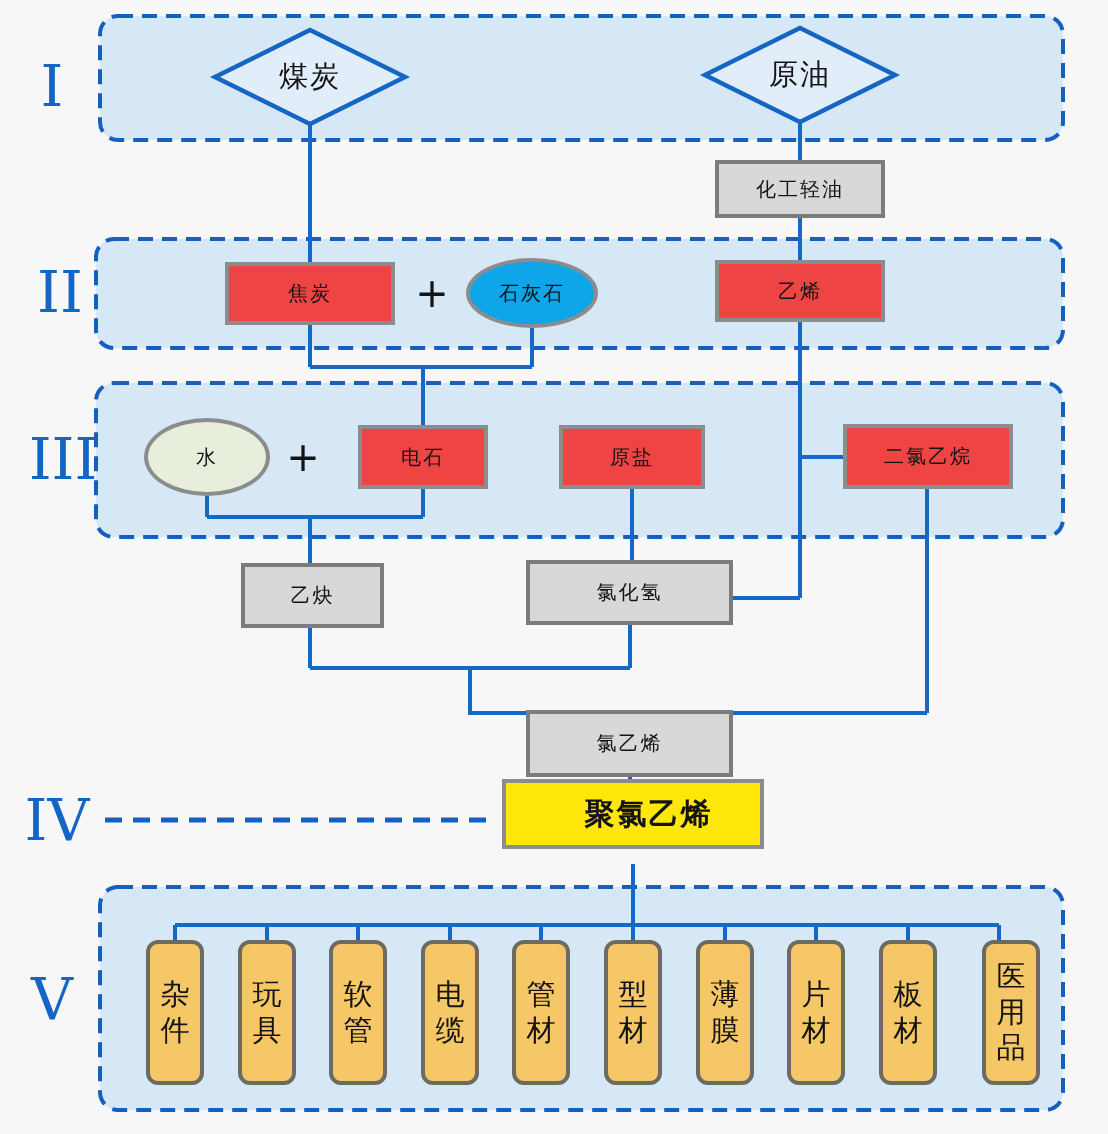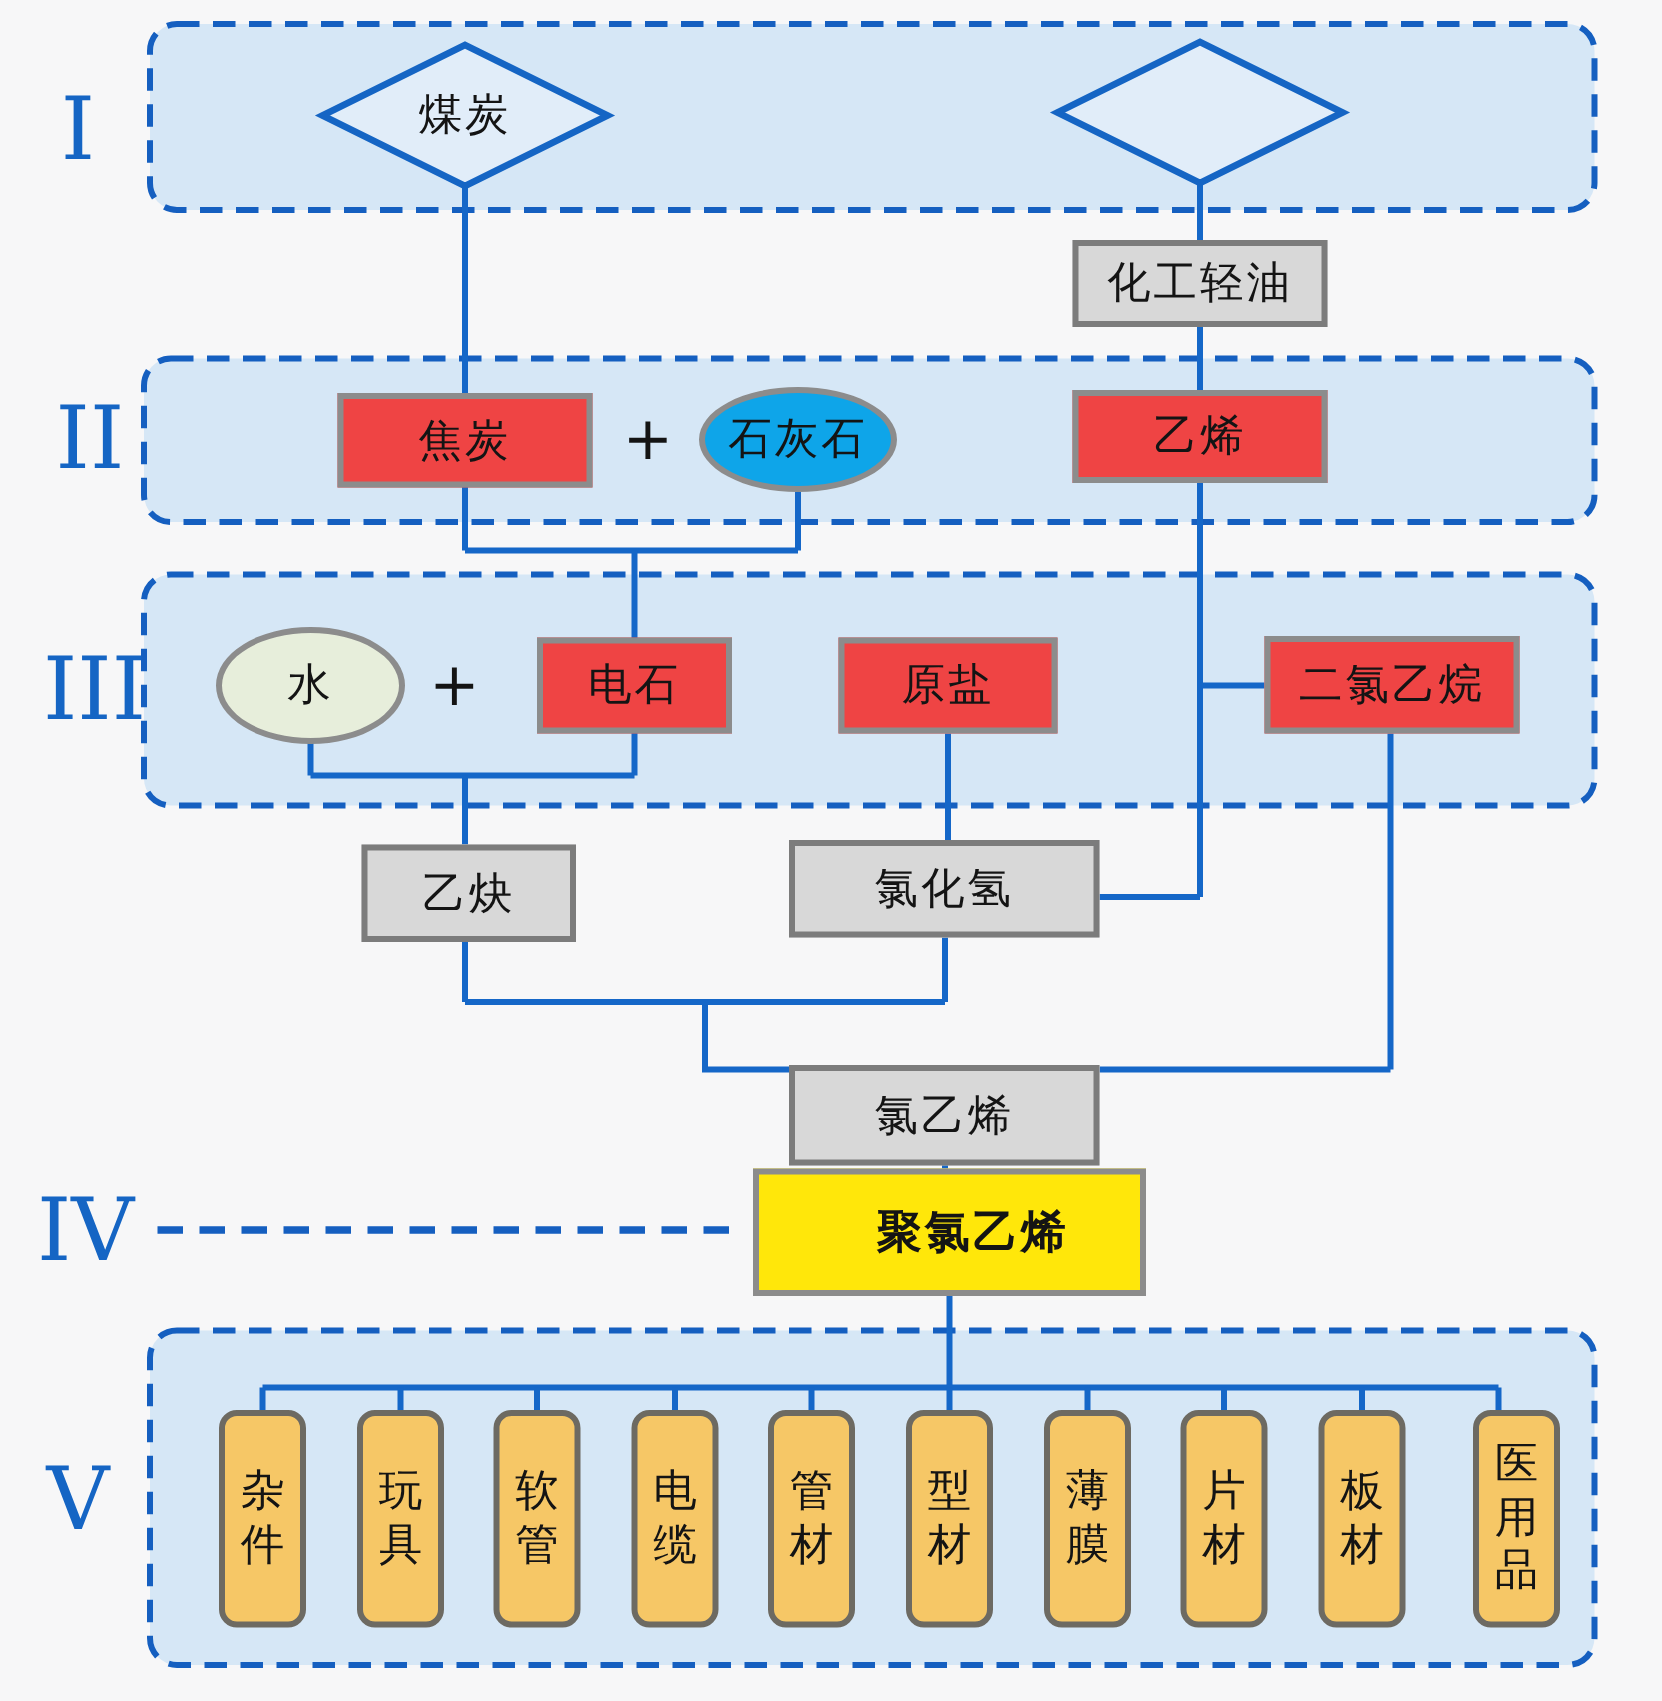--- a/index.html
+++ b/index.html
@@ -11,21 +11,21 @@
   #layer-svg { position:absolute; left:0; top:0; width:1108px; height:1134px; }
   .band { fill:#d6e7f6; stroke:#155fc0; stroke-width:4; stroke-dasharray:15 9; }
   .diamond { fill:#e1edf9; stroke:#1565c4; stroke-width:4.5; }
   .connector { stroke:#1567c8; stroke-width:4; fill:none; }
   .stage4-dash { stroke:#155fc0; stroke-width:5; fill:none; stroke-dasharray:17 11; }
 
   .node {
     position:absolute; box-sizing:border-box;
     display:flex; align-items:center; justify-content:center;
     font-family:"Liberation Serif","DejaVu Serif",serif;
-    font-size:29px; color:#141414; letter-spacing:2px;
+    font-size:20px; color:#141414; letter-spacing:2px;
     text-align:center;
   }
   .green  { background:#ef4444; border:4px solid #8c8c8c; }
   .graybx { background:#d8d8d8; border:4px solid #7c7c7c; }
   .grayel { background:#0ea5e9; border:4px solid #8c8c8c; border-radius:50%; }
   .greenel{ background:#e7eedb; border:4px solid #8c8c8c; border-radius:50%; }
   .yellow { background:#ffe70a; border:4px solid #8c8c8c; font-weight:bold; font-size:30px; }
   .plus   { font-family:"DejaVu Sans",sans-serif; font-size:40px; font-weight:normal;
             letter-spacing:0; color:#141414; background:transparent; }
   .dlabel { background:transparent; font-size:29px; }
@@ -86,40 +86,41 @@
     <polygon class="diamond" points="800,28 895,75 800,122 705,75"></polygon>
   </svg>
 
   <div class="numeral" style="left:22px;  top:52px;  width:60px;">I</div>
   <div class="numeral" style="left:17px;  top:425px; width:92px;">III</div>
   <div class="numeral" style="left:22px;  top:258px; width:76px;">II</div>
   <div class="numeral" style="left:14px;  top:786px; width:86px;">IV</div>
   <div class="numeral" style="left:24px;  top:965px; width:56px;">V</div>
 
   <div class="node dlabel" style="left:230px; top:57px; width:160px; height:40px;">煤炭</div>
+  <div class="node dlabel" style="left:720px; top:55px; width:160px; height:40px;">原油</div>
 
   <div class="node graybx" style="left:715px; top:160px; width:170px; height:58px;">化工轻油</div>
 
   <div class="node green" style="left:225px; top:262px; width:170px; height:63px;">焦炭</div>
   <div class="node plus" style="left:411px; top:271px; width:42px; height:44px;">+</div>
   <div class="node grayel" style="left:466px; top:258px; width:132px; height:70px;">石灰石</div>
   <div class="node green" style="left:715px; top:260px; width:170px; height:62px;">乙烯</div>
 
   <div class="node greenel" style="left:144px; top:418px; width:126px; height:78px;">水</div>
   <div class="node plus" style="left:282px; top:435px; width:42px; height:44px;">+</div>
   <div class="node green" style="left:358px; top:425px; width:130px; height:64px;">电石</div>
   <div class="node green" style="left:559px; top:425px; width:146px; height:64px;">原盐</div>
   <div class="node green" style="left:843px; top:424px; width:170px; height:65px;">二氯乙烷</div>
 
   <div class="node graybx" style="left:241px; top:563px; width:143px; height:65px;">乙炔</div>
   <div class="node graybx" style="left:526px; top:560px; width:207px; height:65px;">氯化氢</div>
 
   <div class="node graybx" style="left:526px; top:680px; width:207px; height:67px;margin-top:30px;">氯乙烯</div>
 
-  <div class="node yellow" style="left:502px; top:779px; width:262px; height:85px;padding-left:31px;">聚氯乙烯</div>
+  <div class="node yellow" style="left:502px; top:779px; width:262px; height:70px;padding-left:31px;">聚氯乙烯</div>
 
   <div class="product" style="left:146px;">
     <span class="ptext">杂件</span>
     </div>
   <div class="product" style="left:238px;">
     <span class="ptext">玩具</span>
     </div>
   <div class="product" style="left:329px;">
     <span class="ptext">软管</span>
     </div>

